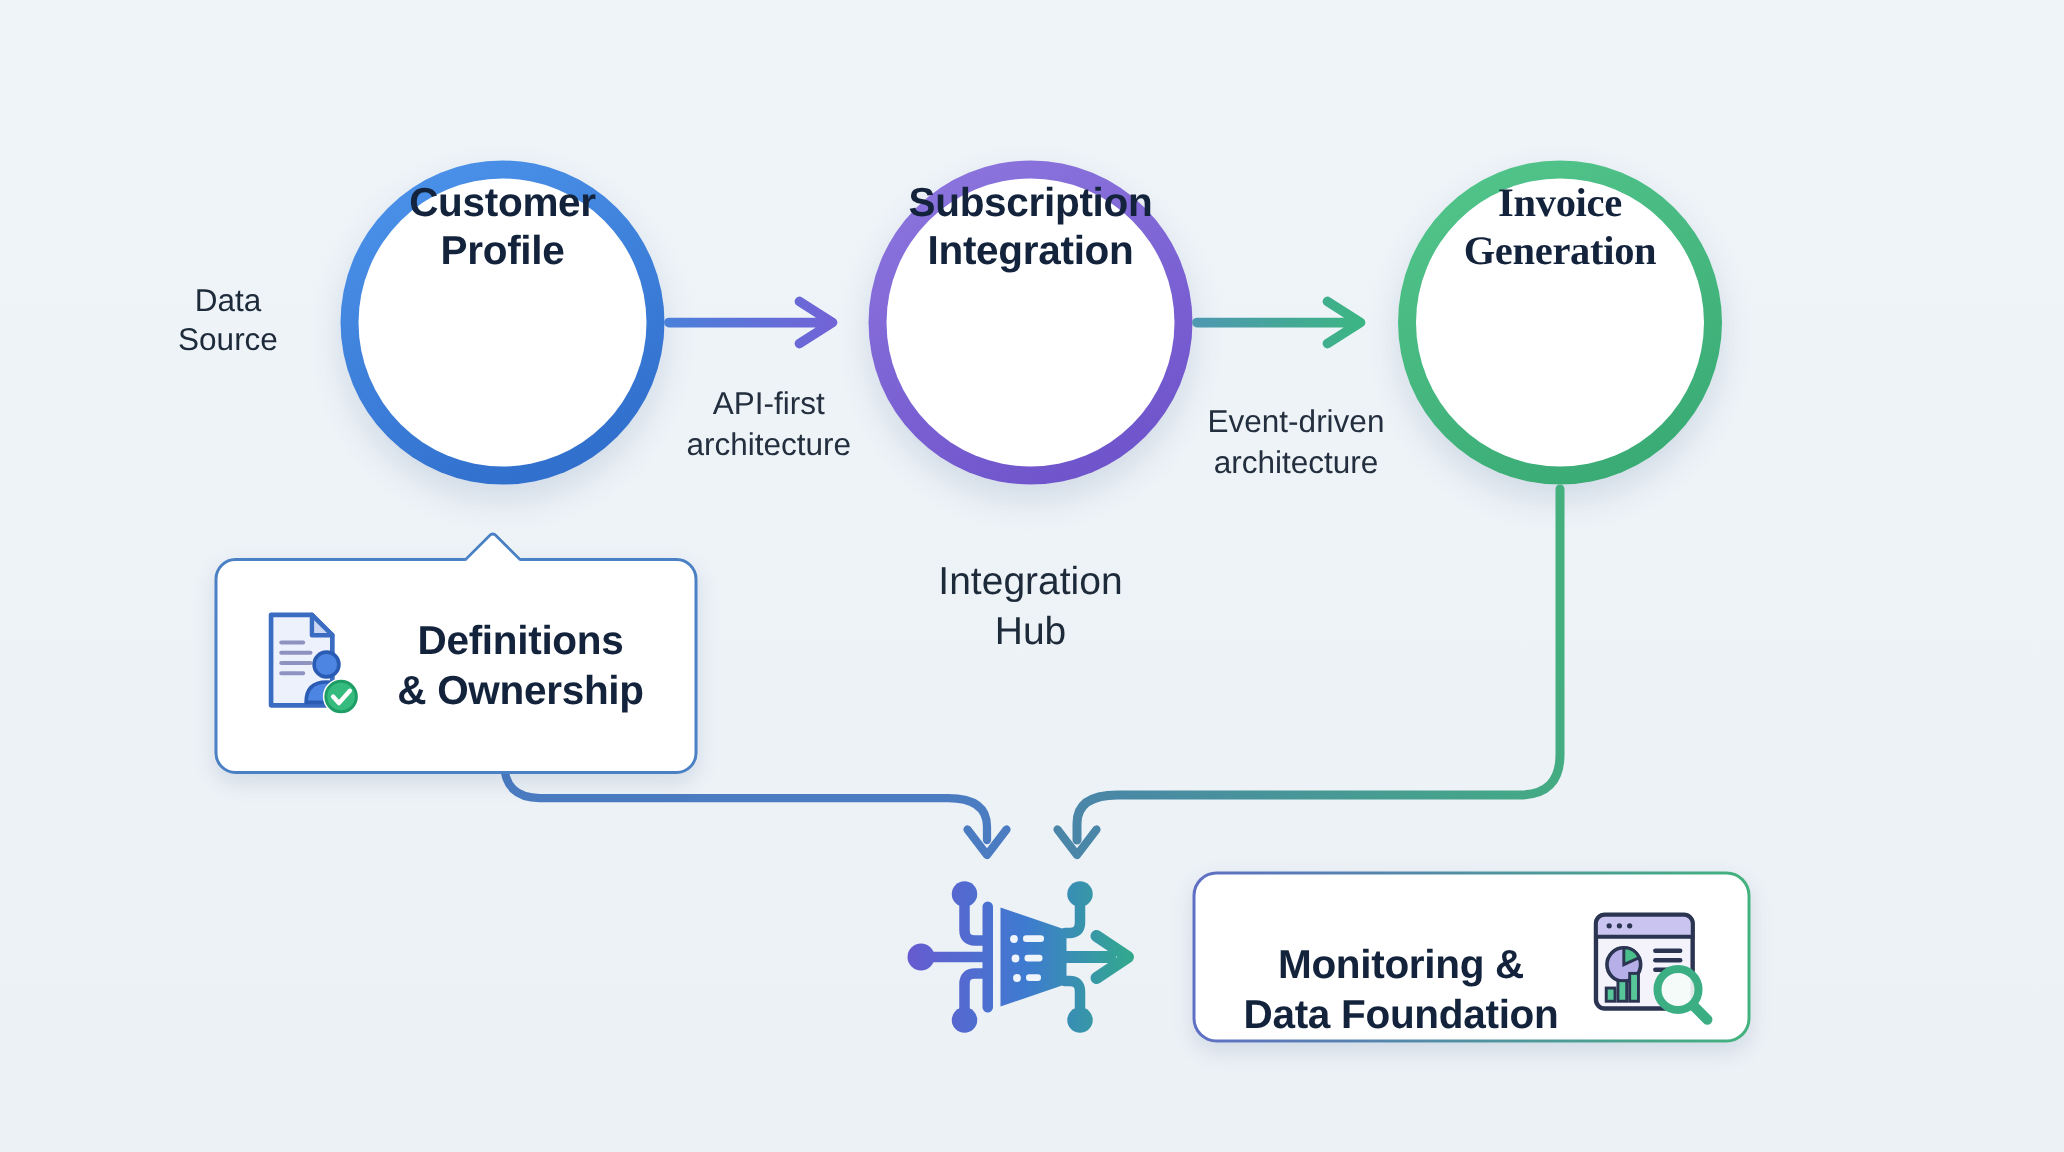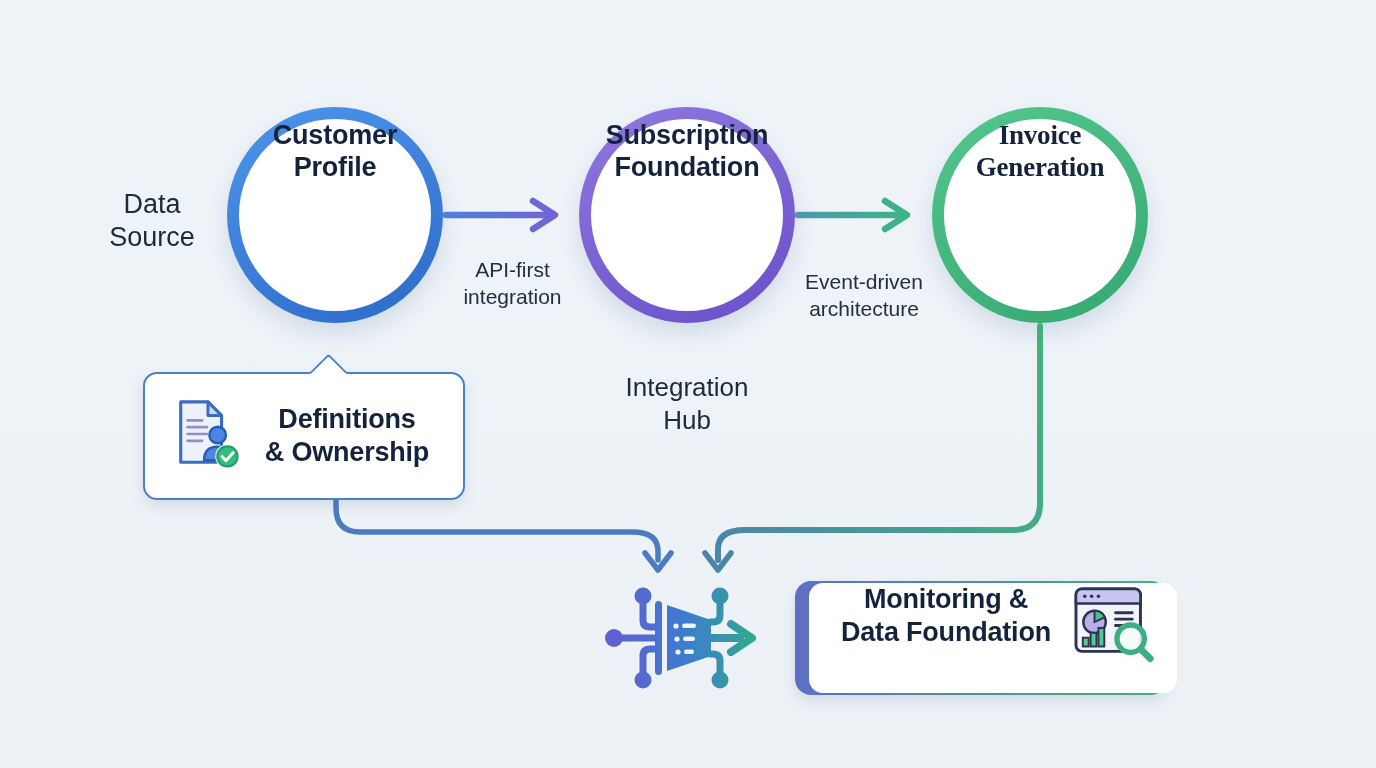--- a/index.html
+++ b/index.html
@@ -25,21 +25,21 @@
   .node-label {
     font-size:27px; font-weight:700; line-height:1.2; text-align:center;
     white-space:pre-line; color:#14233c; letter-spacing:-0.2px;
   }
   .node-blue   { left:227px; top:107px; background:linear-gradient(155deg,#4e95ec 0%,#2c6ac8 100%); }
   .node-purple { left:579px; top:107px; background:linear-gradient(155deg,#8f78e0 0%,#6a4fc8 100%); }
   .node-green  { left:932px; top:107px; background:linear-gradient(155deg,#54c78d 0%,#36a771 100%);font-family:Liberation Serif, serif; }
 
   
   .side-label {
-    position:absolute; width:190px; text-align:center; font-size:27px;
+    position:absolute; width:190px; text-align:center; font-size:21px;
     line-height:1.24; color:#1d2a3a; white-space:pre-line;
   }
   .side-left  { left:57px;  top:188px; }
   .side-right { left:1138px; top:188px; }
 
   
   .flow-arrow { position:absolute; width:130px; height:44px; }
   .flow-arrow-1 { left:441px; top:193px; }
   .flow-arrow-2 { left:793px; top:193px; }
 
@@ -53,21 +53,21 @@
   .hub-label {
     position:absolute; left:592px; top:371px; width:190px; text-align:center;
     font-size:26px; line-height:1.26; color:#1d2a3a; white-space:pre-line;
   }
 
   
   .overlay { position:absolute; left:0; top:0; width:1376px; height:768px; pointer-events:none; }
 
   
   .callout {
-    position:absolute; left:143px; top:372px; width:322px; height:128px;
+    position:absolute; left:143px; top:372px; width:322px; height:144px;
     background:#ffffff; border:2px solid #4a80c4; border-radius:14px;
     box-shadow:0 6px 14px rgba(40,70,120,0.13);
     display:flex; align-items:center; z-index:2;
   }
   .callout-pointer {
     position:absolute; top:-15px; left:170px; width:27px; height:27px;
     background:#ffffff; border-top:2px solid #4a80c4; border-left:2px solid #4a80c4;
     transform:rotate(45deg); border-top-left-radius:4px;
   }
   .callout .icon-wrap { margin-left:22px; flex:0 0 auto; }
@@ -78,21 +78,21 @@
 
   
   .card-grad {
     position:absolute; left:795px; top:581px; width:372px; height:114px;
     background:linear-gradient(90deg,#5f6fc4,#43b27e);
     border-radius:16px; padding:2px;
     box-shadow:0 6px 14px rgba(40,70,120,0.13); z-index:2;
   }
   .card-inner {
     width:100%; height:100%; background:#ffffff; border-radius:14px;
-    display:flex; align-items:flex-start;margin-left:12px;
+    display:flex; align-items:flex-end;
   }
   .card-label {
     flex:1; text-align:center; font-size:27px; font-weight:700; line-height:1.22;
     color:#14233c; white-space:pre-line; padding-left:10px; letter-spacing:-0.2px;
   }
   .card-grad .icon-wrap { flex:0 0 auto; margin-right:16px; }
 
   
   .hub-icon { position:absolute; left:598px; top:582px; width:172px; height:112px; z-index:2; }
 </style>
@@ -106,21 +106,21 @@
 
   <div class="node node-blue">
     <div class="node-inner">
       <div class="node-label">Customer
 Profile</div>
     </div>
   </div>
   <div class="node node-purple">
     <div class="node-inner">
       <div class="node-label">Subscription
-Foundation</div>
+Integration</div>
     </div>
   </div>
   <div class="node node-green">
     <div class="node-inner">
       <div class="node-label">Invoice
 Generation</div>
     </div>
   </div>
 
   <svg class="flow-arrow flow-arrow-1" viewBox="0 0 130 44">
@@ -136,21 +136,21 @@
     <defs>
       <linearGradient id="ag2" x1="0" y1="0" x2="1" y2="0">
         <stop offset="0" stop-color="#4E98B0"></stop>
           <stop offset="1" stop-color="#3CB583"></stop>
       </linearGradient>
     </defs>
     <path d="M5,22 L105,22 M92,8 L114,22 L92,36" fill="none" stroke="url(#ag2)" stroke-width="6.5" stroke-linecap="round" stroke-linejoin="round"></path>
   </svg>
 
   <div class="edge-label edge-label-1">API-first
-integration</div>
+architecture</div>
   <div class="edge-label edge-label-2">Event-driven
 architecture</div>
 
   <div class="hub-label">Integration
 Hub</div>
 
   <svg class="overlay" viewBox="0 0 1376 768">
     <defs>
       <linearGradient id="cg" gradientUnits="userSpaceOnUse" x1="1041" y1="420" x2="730" y2="545">
         <stop offset="0" stop-color="#43B07E"></stop>

